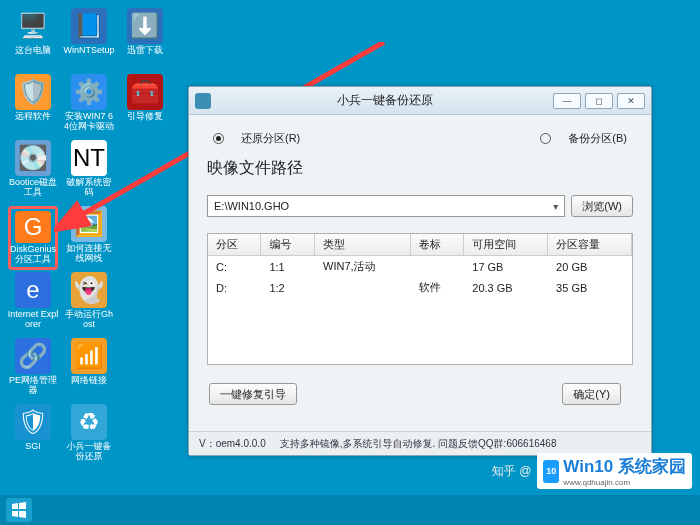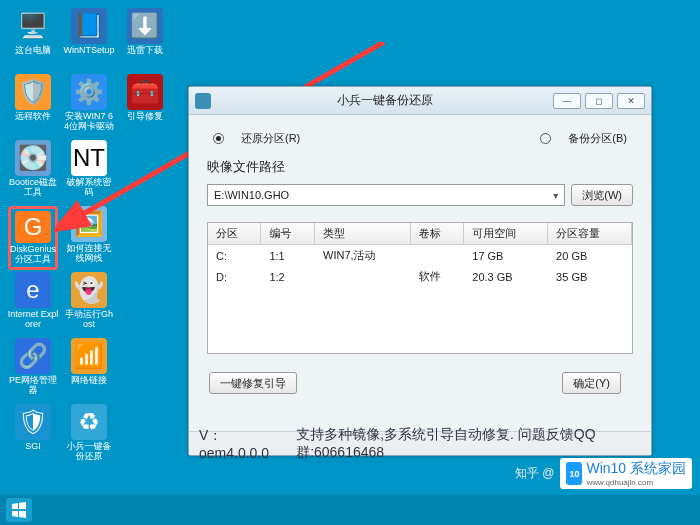--- a/index.html
+++ b/index.html
@@ -16,38 +16,38 @@
 .titlebar{height:28px;background:linear-gradient(#e8f1f6,#d6e4ee);border-bottom:1px solid #b4c6d2;display:flex;align-items:center;padding:0 6px}
 .titlebar .ticon{width:16px;height:16px;background:#3b8fb5;border-radius:3px;margin-right:6px}
 .titlebar .ttitle{flex:1;text-align:center;font-size:12px;color:#222}
 .titlebar .tbtns{display:flex;gap:4px}
 .titlebar .tbtn{width:28px;height:16px;border:1px solid #8fa8b8;border-radius:2px;background:#f5fbff;font-size:9px;display:flex;align-items:center;justify-content:center;color:#456;cursor:pointer}
 .body{padding:12px 18px 10px;font-size:11px;color:#222}
 .radios{display:flex;justify-content:space-between;margin:4px 0 12px;padding:0 6px}
 .radio{display:flex;align-items:center;gap:17px;cursor:pointer}
 .radio .dot{width:11px;height:11px;border:1px solid #555;border-radius:50%;display:flex;align-items:center;justify-content:center}
 .radio.checked .dot:after{content:"";width:5px;height:5px;background:#222;border-radius:50%}
-.fieldlbl{font-size:13px;margin-bottom:8px}
+.fieldlbl{font-size:16px;margin-bottom:16px}
 .pathrow{display:flex;gap:6px;margin-bottom:16px}
 .pathrow .sel{flex:1;height:22px;border:1px solid #999;background:#fff;font-size:11px;padding:0 6px;display:flex;align-items:center;justify-content:space-between}
 .pathrow .sel:after{content:"▾";font-size:10px;color:#555}
 .btn{height:22px;border:1px solid #999;background:linear-gradient(#fdfdfd,#e6e6e6);border-radius:3px;font-size:11px;padding:0 10px;cursor:pointer;display:flex;align-items:center}
 .table{border:1px solid #b0b0b0;background:#fff;height:132px;overflow:hidden}
 .table table{width:100%;border-collapse:collapse;font-size:11px}
 .table th{background:linear-gradient(#fbfbfb,#ececec);border-right:1px solid #ccc;border-bottom:1px solid #ccc;font-weight:normal;text-align:left;padding:3px 8px;height:20px}
 .table td{padding:3px 8px;border-right:1px solid transparent}
 .actions{display:flex;justify-content:space-between;margin-top:18px;padding:0 12px 0 2px}
-.statusbar{position:absolute;bottom:0;left:0;right:0;height:24px;background:#eceff1;border-top:1px solid #c9d1d6;display:flex;align-items:center;font-size:14px;color:#334;padding:0 10px;gap:14px}
+.statusbar{position:absolute;bottom:0;left:0;right:0;height:24px;background:#eceff1;border-top:1px solid #c9d1d6;display:flex;align-items:center;font-size:10px;color:#334;padding:0 10px;gap:14px}
 .taskbar{position:absolute;bottom:0;left:0;width:100%;height:30px;background:#0284b0;display:flex;align-items:center;padding:0 6px}
 .taskbar .start{width:26px;height:24px;background:#1aa0cf;border-radius:3px;display:flex;align-items:center;justify-content:center}
 .watermark{position:absolute;right:8px;bottom:36px;display:flex;align-items:center;gap:6px}
 .watermark .zh{color:#eaeaea;font-size:12px}
 .watermark .w10{background:#fff;border-radius:3px;padding:2px 6px;display:flex;align-items:center;gap:4px}
 .watermark .w10 .b{width:16px;height:23px;background:#1a9cff;border-radius:3px;color:#fff;font-size:9px;display:flex;align-items:center;justify-content:center;font-weight:bold}
-.watermark .w10 .t1{font-size:14px;color:#1a7dd8;font-weight:normal}
+.watermark .w10 .t1{font-size:17px;color:#1a7dd8;font-weight:bold}
 .watermark .w10 .t2{font-size:8px;color:#666}
 </style>
 </head>
 <body>
 
 <div class="desktop">
 
   <div class="icon-grid" id="icon-grid">
       <div class="dicon">
         <div class="img" style="background: transparent; color: rgb(255, 255, 255);">🖥️</div>

